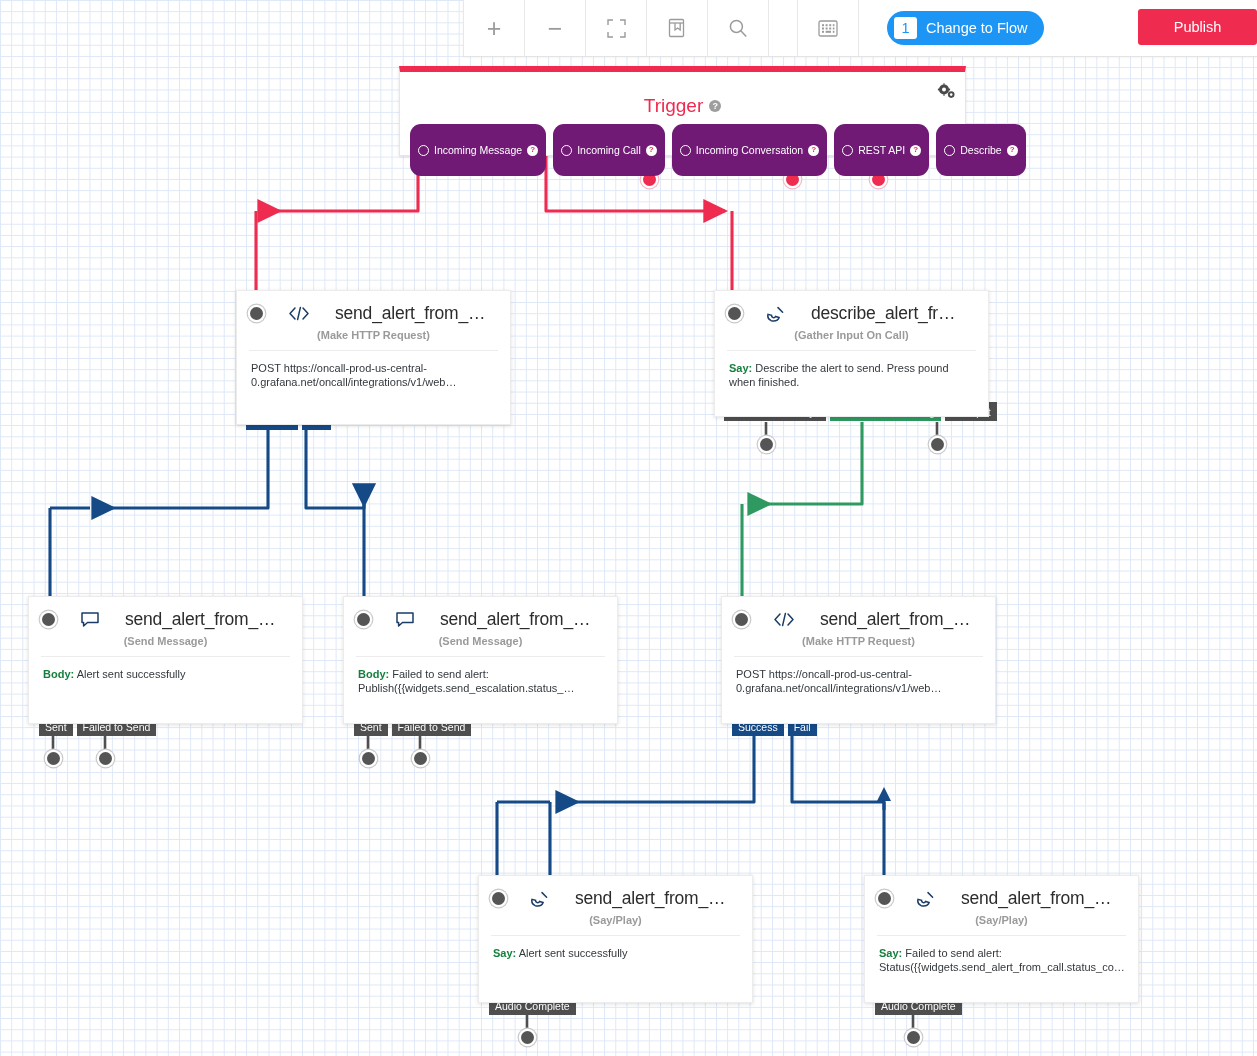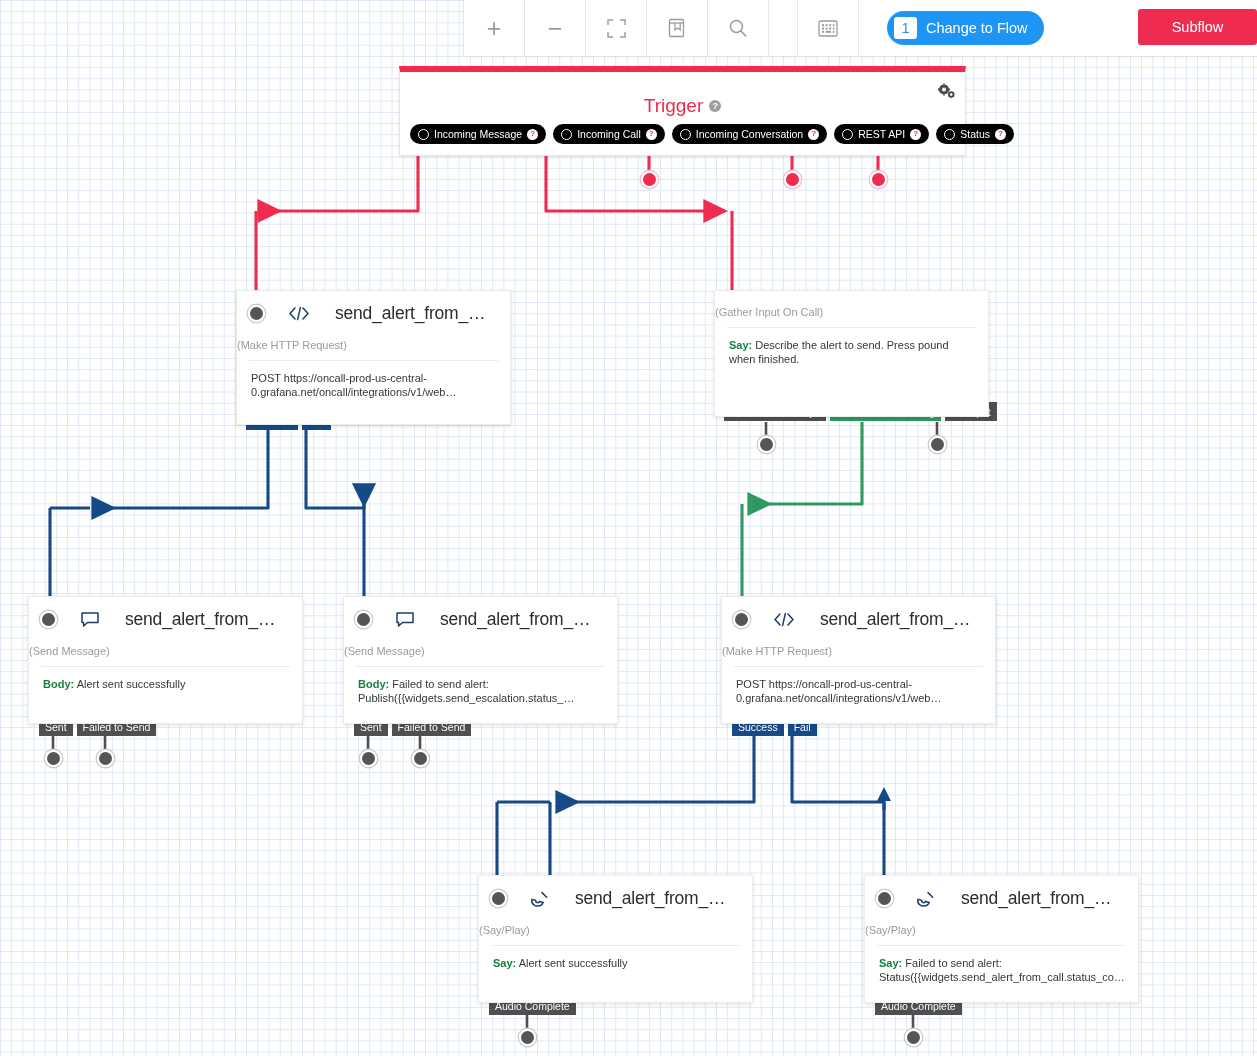--- a/index.html
+++ b/index.html
@@ -63,22 +63,22 @@
     width:12px;height:12px;border-radius:50%;background:#9e9e9e;color:#fff;
     font-size:9px;display:inline-flex;align-items:center;justify-content:center;
     font-weight:bold;line-height:1;
   }
   .qmark.sm{width:11px;height:11px;font-size:8px;}
   #gear{position:absolute;right:9px;top:11px;cursor:pointer;}
   #trig-pills{
     position:absolute;left:10px;top:52px;width:545px;display:flex;gap:7px;align-items:center;
   }
   .pill{
-    background:#000000;color:#fff;border-radius:11px;height:20px;display:flex;align-items:center;
-    gap:5px;padding:0 8px;font-size:10.5px;white-space:nowrap;cursor:pointer;position:relative;
+    background:#701a75;color:#fff;border-radius:11px;height:36px;display:flex;align-items:center;
+    gap:5px;padding:8px 8px;font-size:10.5px;white-space:nowrap;cursor:pointer;position:relative;
   }
   .pill .ring{
     width:9px;height:9px;border:1.6px solid #fff;border-radius:50%;display:inline-block;
   }
   .pill .qmark{background:#fff;color:#ef2b50;}
 
   
   .node{
     position:absolute;background:#ffffff;border:1px solid #ececec;
     box-shadow:0 1px 4px rgba(0,0,0,.13);z-index:20;
@@ -87,21 +87,21 @@
   .node .dot{
     width:13px;height:13px;border-radius:50%;background:#555;
     box-shadow:0 0 0 2.2px #fff,0 0 0 3.4px #c9c9c9;flex:0 0 auto;margin-left:3px;
   }
   .node .nicon{color:#1b3c66;display:flex;align-items:center;}
   .node .nname{
     font-size:17.5px;color:#2c2c2c;white-space:nowrap;overflow:hidden;
     text-overflow:ellipsis;letter-spacing:-.2px;
   }
   .node .nsub{
-    text-align:left;color:#9a9a9a;font-size:11px;margin-top:15px;padding-bottom:9px;
+    text-align:center;color:#9a9a9a;font-size:11px;margin-top:5px;padding-bottom:9px;font-weight:bold;
   }
   .node .ndivider{height:1px;background:#ececec;margin:0 12px;}
   .node .nbody{
     padding:11px 14px 14px 14px;font-size:11px;color:#33383d;line-height:1.26;
     overflow:hidden;
   }
   .node .nbody b{color:#15803d;}
 
   
   .outs{position:absolute;display:flex;gap:4px;}
@@ -249,21 +249,21 @@
         <rect x="4" y="10.8" width="2" height="2"></rect>
           <rect x="7.6" y="10.8" width="5.4" height="2"></rect>
         <rect x="14.8" y="10.8" width="1.6" height="2"></rect>
       </g>
     </svg>
   </div>
   <div id="change-flow">
     <span class="badge">1</span>
     <span>Change to Flow</span>
   </div>
-  <button id="publish">Subflow</button>
+  <button id="publish">Publish</button>
 </div>
 
 <div id="trigger">
   <div class="title">
     <span>Trigger</span>
     <span class="qmark">?</span>
   </div>
   <div id="gear">
     <svg width="19" height="17" viewBox="0 0 19 17">
       <g fill="#4a4a4a">
@@ -296,21 +296,21 @@
       <span>Incoming Conversation</span>
       <span class="qmark sm">?</span>
     </div>
     <div class="pill">
       <span class="ring"></span>
       <span>REST API</span>
       <span class="qmark sm">?</span>
     </div>
     <div class="pill">
       <span class="ring"></span>
-      <span>Status</span>
+      <span>Describe</span>
       <span class="qmark sm">?</span>
     </div>
   </div>
 </div>
 
 <div class="node" style="left:236px;top:290px;width:273px;height:133px;">
   <div class="nhead">
     <span class="dot"></span>
     <span class="nicon">
       <svg width="22" height="15" viewBox="0 0 22 15">
@@ -328,20 +328,32 @@
   <div class="nbody">
     <span>POST https://oncall-prod-us-central-0.grafana.net/oncall/integrations/v1/web…</span>
   </div>
 </div>
 <div class="outs" style="left:246px;top:411px;">
   <div class="outlbl blue">Success</div>
   <div class="outlbl blue">Fail</div>
 </div>
 
 <div class="node" style="left:714px;top:290px;width:273px;height:125px;">
+  <div class="nhead">
+    <span class="dot"></span>
+    <span class="nicon">
+      <svg width="20" height="17" viewBox="0 0 20 17">
+          <g fill="none" stroke="#1b3c66" stroke-width="1.5" stroke-linecap="round">
+            <path d="M3.2,13.6 C1.6,11.6 1.8,8.6 3.6,6.6 L6.2,9.2 C5.6,10.1 5.7,11.1 6.4,11.9 C7.2,12.7 8.2,12.8 9.1,12.2 L11.7,14.8 C9.7,16.6 6.7,16.6 3.2,13.6 Z" transform="rotate(-30 8 11)"></path>
+            <path d="M12,2.6 L16.6,7.2"></path>
+          </g>
+        </svg>
+    </span>
+    <span class="nname">describe_alert_fr…</span>
+  </div>
   <div class="nsub">(Gather Input On Call)</div>
   <div class="ndivider"></div>
   <div class="nbody">
     <b>Say:</b>
     <span>Describe the alert to send. Press pound when finished.</span>
   </div>
 </div>
 <div class="outs" style="left:724px;top:402px;">
   <div class="outlbl grey">User Pressed Keys</div>
   <div class="outlbl green">User Said Something</div>

